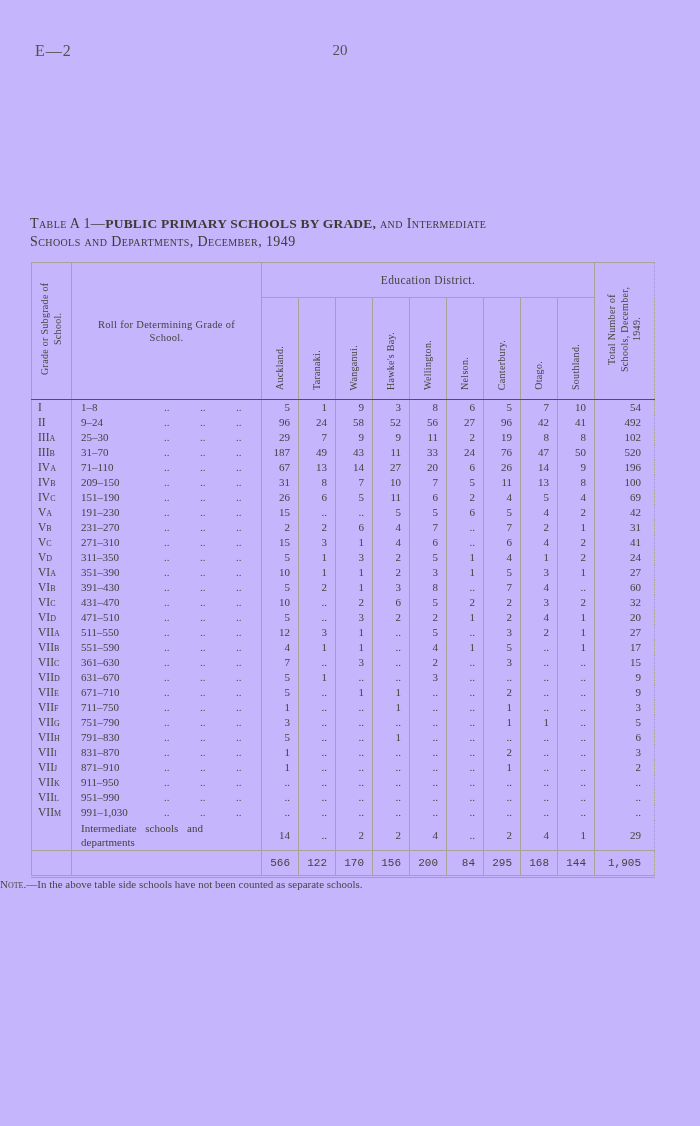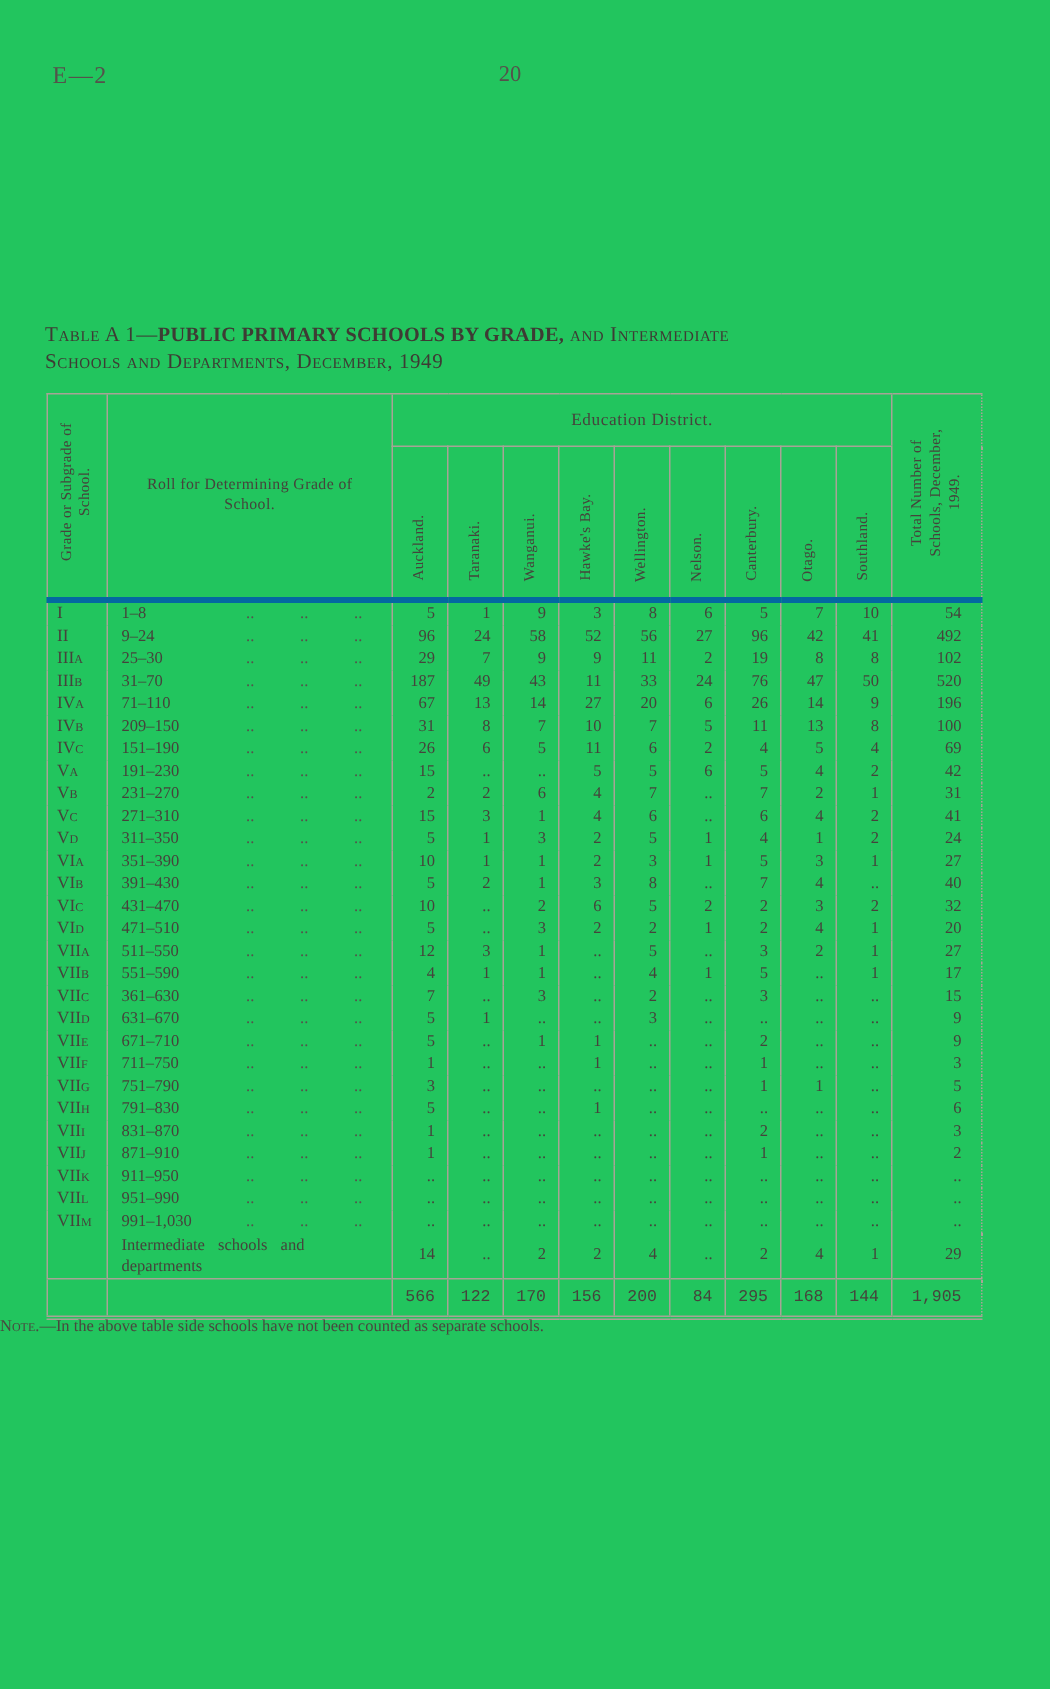--- a/index.html
+++ b/index.html
@@ -1,39 +1,39 @@
 <!DOCTYPE html>
 <html><head>
 <meta charset="utf-8">
 <style>
   * { margin:0; padding:0; box-sizing:border-box; }
   html,body { width:700px; height:1126px; }
   body { background:#e9e7e1; }
   .page {
     position:relative; width:700px; height:1126px; overflow:hidden;
-    background:#22c55e;
+    background:#c4b5fd;
     color:#43403a;
     font-family:"Liberation Serif","DejaVu Serif",serif;
   }
   .page-header { position:absolute; top:42px; left:0; right:0; height:20px; }
   .doc-ref { position:absolute; left:35px; top:0; font-size:16px; letter-spacing:1px; color:#55524b; }
   .page-number { position:absolute; left:0; right:20px; top:0; text-align:center; font-size:15px; color:#55524b; }
 
   .title { position:absolute; top:214px; left:30px; right:30px; text-align:left; line-height:18px; color:#3e3b34; }
   .title .sc { font-variant:small-caps; font-size:14px; letter-spacing:0.4px; }
   .title .bold { font-weight:bold; font-size:13.5px; letter-spacing:0.2px; }
 
   table.main {
     position:absolute; top:262px; left:31px;
     border-collapse:collapse; table-layout:fixed;
     color:#46433c;
   }
   th, td { border-left:1px solid #a8a396; font-weight:normal; }
   .grade-h, .roll-h, .group-h, .total-h { border-top:1px solid #a8a396; }
-  .grade-h, .roll-h, .total-h, .dist-h { border-bottom:4px solid #0369a1; }
+  .grade-h, .roll-h, .total-h, .dist-h { border-bottom:1px solid #0369a1; }
   .group-h { border-bottom:1px solid #a8a396; height:35px; font-size:11.5px; text-align:center; letter-spacing:0.4px; }
   .total-h, .total-col { border-right:1px dotted #a8a396; }
 
   .vert span {
     display:inline-block;
     writing-mode:vertical-rl; transform:rotate(180deg);
     font-size:10px; line-height:12.5px; letter-spacing:0.3px;
   }
   .grade-h { vertical-align:middle; text-align:center; }
   .grade-h span { max-height:112px; }
@@ -280,21 +280,21 @@
           <td class="roll"><span class="range">391–430</span><span class="ld ld1">..</span><span class="ld ld2">..</span><span class="ld ld3">..</span></td>
           <td class="num">5</td>
           <td class="num">2</td>
           <td class="num">1</td>
           <td class="num">3</td>
           <td class="num">8</td>
           <td class="num">..</td>
           <td class="num">7</td>
           <td class="num">4</td>
           <td class="num">..</td>
-          <td class="num total-col">40</td>
+          <td class="num total-col">60</td>
         </tr>
         <tr>
           <td class="grade">VIc</td>
           <td class="roll"><span class="range">431–470</span><span class="ld ld1">..</span><span class="ld ld2">..</span><span class="ld ld3">..</span></td>
           <td class="num">10</td>
           <td class="num">..</td>
           <td class="num">2</td>
           <td class="num">6</td>
           <td class="num">5</td>
           <td class="num">2</td>

